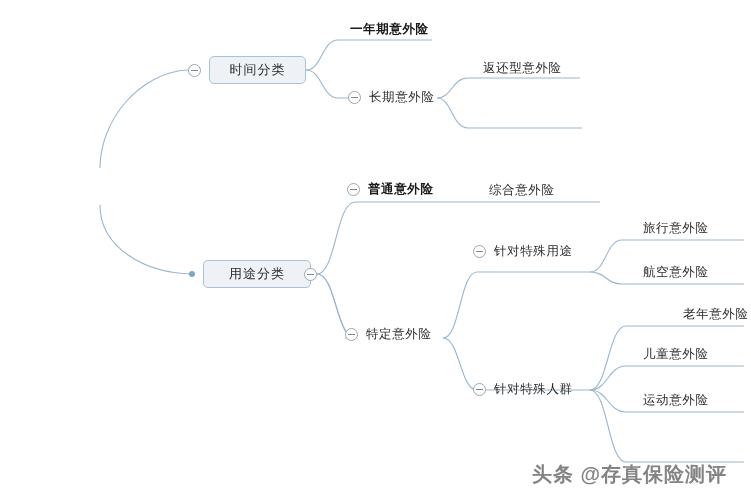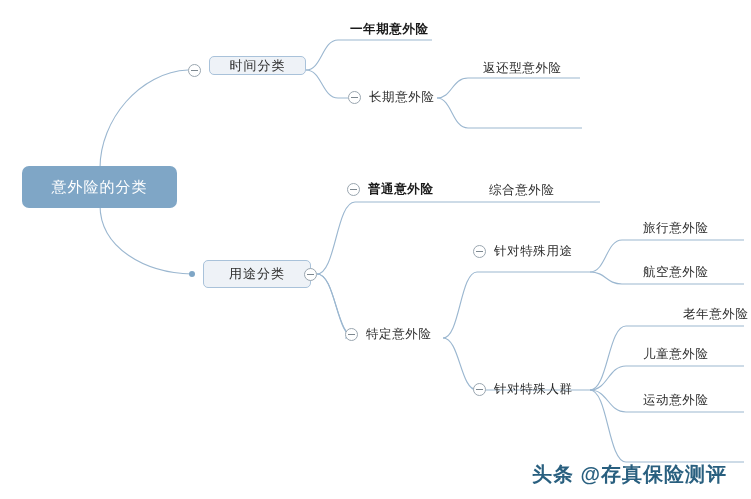--- a/index.html
+++ b/index.html
@@ -100,21 +100,21 @@
     height: 6px;
     border-radius: 50%;
     background: #7fa6c6;
     z-index: 6;
   }
 
   
   .watermark {
     position: absolute;
     white-space: nowrap;
-    color: #0c4a6e;
+    color: #737373;
     font-size: 20px;
     font-weight: bold;
     letter-spacing: 1px;
     opacity: 0.88;
     z-index: 20;
   }
 </style>
 </head>
 <body>
 
@@ -143,26 +143,23 @@
       <path d="M590,272 C 606,272 606,240 622,240 L 744,240"></path>
       <path d="M590,272 C 606,272 606,284 622,284 L 744,284"></path>
 
       <path d="M590,390 C 608,390 608,326 626,326 L 744,326"></path>
       <path d="M590,390 C 608,390 608,366 626,366 L 744,366"></path>
       <path d="M590,390 C 608,390 608,412 626,412 L 744,412"></path>
       <path d="M590,390 C 608,390 608,462 626,462 L 744,462"></path>
     </g>
   </svg>
 
-  <div class="root-node" style="left:22px; top:166px; width:155px; height:42px;">
-    <span>意外险的分类</span>
-  </div>
 
   <div class="toggle" style="left:188px; top:64px;"></div>
-  <div class="box-node" style="left:209px; top:56px; width:97px; height:19px;">
+  <div class="box-node" style="left:209px; top:56px; width:97px; height:28px;">
     <span>时间分类</span>
   </div>
 
   <div class="text-node bold" style="left:350px; top:21px;">
     <span>一年期意外险</span>
   </div>
 
   <div class="toggle" style="left:348px; top:91px;"></div>
   <div class="text-node" style="left:369px; top:89px;">
     <span>长期意外险</span>

